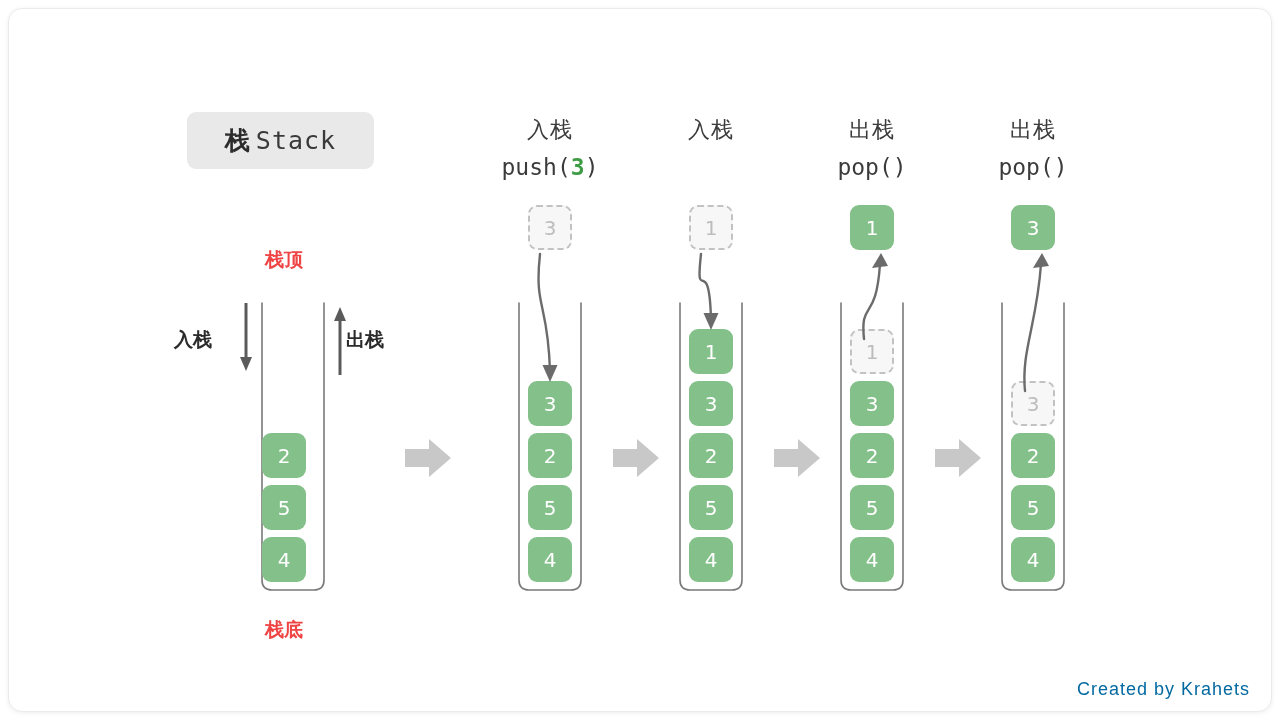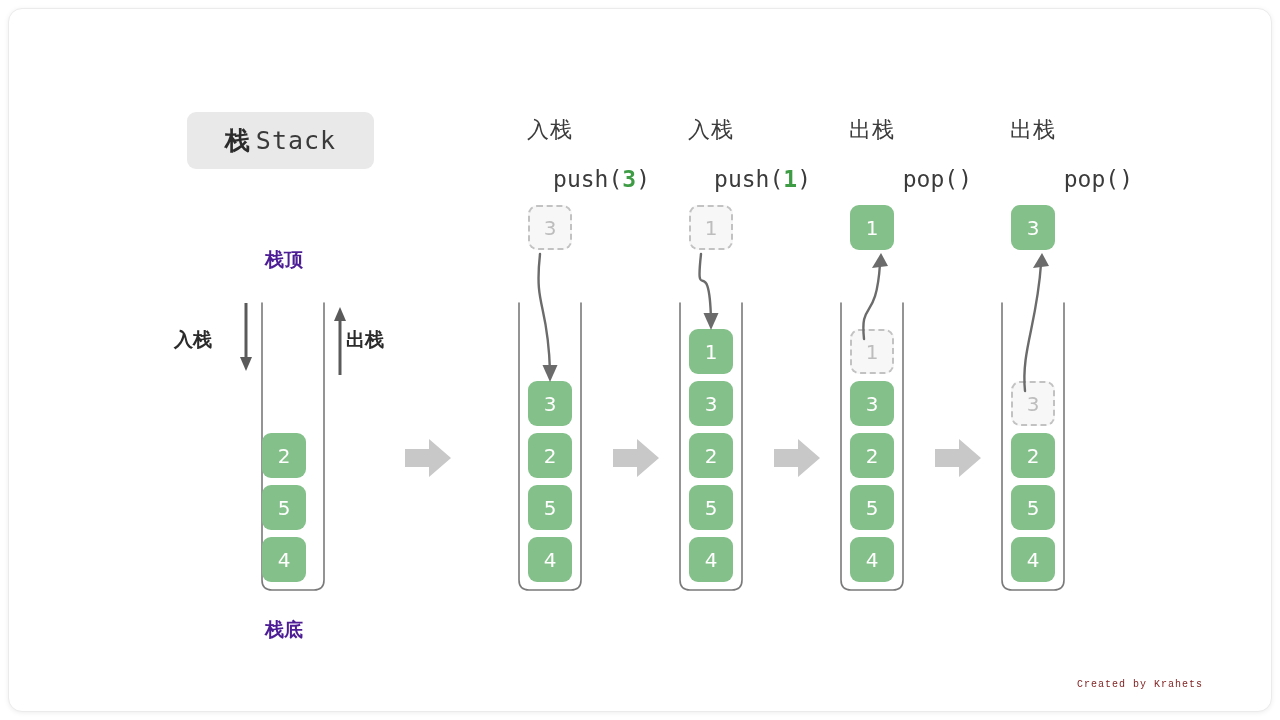--- a/index.html
+++ b/index.html
@@ -68,40 +68,39 @@
   }
   .col-head .cn {
     font-family: "DejaVu Sans", "Liberation Sans", sans-serif;
     font-size: 22px;
     letter-spacing: 1px;
   }
   .col-head .code {
     font-family: "DejaVu Sans Mono", "Liberation Mono", monospace;
     font-size: 23px;
     letter-spacing: 0px;
-    margin-top: 20px;
-    text-align: right;
+    margin-top: 8px;
   }
   .col-head .code .arg { color: #3e9c45; font-weight: bold; }
 
   
   .side-label {
     position: absolute;
     font-family: "DejaVu Sans", "Liberation Sans", sans-serif;
     font-weight: bold;
     font-size: 19px;
     color: #2b2b2b;
     white-space: nowrap;
   }
   .vlabel {
     position: absolute;
     font-family: "DejaVu Sans", "Liberation Sans", sans-serif;
     font-weight: bold;
     font-size: 19px;
-    color: #4c1d95;
+    color: #ef4444;
     text-align: center;
     white-space: nowrap;
     width: 120px;
   }
 
   
   .cell {
     position: absolute;
     width: 44px;
     height: 45px;
@@ -124,23 +123,23 @@
   }
 
   
   .container-u {
     position: absolute;
   }
 
   
   #credit {
     position: absolute;
-    font-family: Liberation Mono, monospace;
-    font-size: 10px;
-    color: #7f1d1d;
+    font-family: Liberation Sans, sans-serif;
+    font-size: 18px;
+    color: #0369a1;
     letter-spacing: 1px;
     white-space: nowrap;
   }
 
   svg { overflow: visible; }
 </style>
 </head>
 <body>
 
 <div id="card">
@@ -201,21 +200,20 @@
         <div class="cell filled" style="left: 519px; top: 424px;">2</div>
         <div class="cell filled" style="left: 519px; top: 476px;">5</div>
         <div class="cell filled" style="left: 519px; top: 528px;">4</div>
         <div class="cell ghost" style="left: 519px; top: 196px;">3</div>
         <svg width="1264" height="704" style="position: absolute; left: 0px; top: 0px; pointer-events: none;">
           <path fill="none" stroke="#6b6b6b" stroke-width="2.4" stroke-linecap="round" d="M531 245 C 525 300, 539 292, 541 362"></path>
           <path fill="#6b6b6b" d="M541 373 L533.5 356 L548.5 356 Z"></path>
         </svg>
         <div class="col-head" style="left: 602px; top: 107px;">
           <div class="cn">入栈</div>
-          <div class="code"><span>push(</span><span class="arg">1</span><span>)</span></div>
         </div>
         <svg width="72" height="292" viewBox="0 0 72 292" style="position: absolute; left: 666px; top: 294px;">
           <path d="M5 0 L5 277 Q5 287 15 287 L57 287 Q67 287 67 277 L67 0" fill="none" stroke="#7a7a7a" stroke-width="1.6" stroke-linecap="round"></path>
         </svg>
         <div class="cell filled" style="left: 680px; top: 320px;">1</div>
         <div class="cell filled" style="left: 680px; top: 372px;">3</div>
         <div class="cell filled" style="left: 680px; top: 424px;">2</div>
         <div class="cell filled" style="left: 680px; top: 476px;">5</div>
         <div class="cell filled" style="left: 680px; top: 528px;">4</div>
         <div class="cell ghost" style="left: 680px; top: 196px;">1</div>

